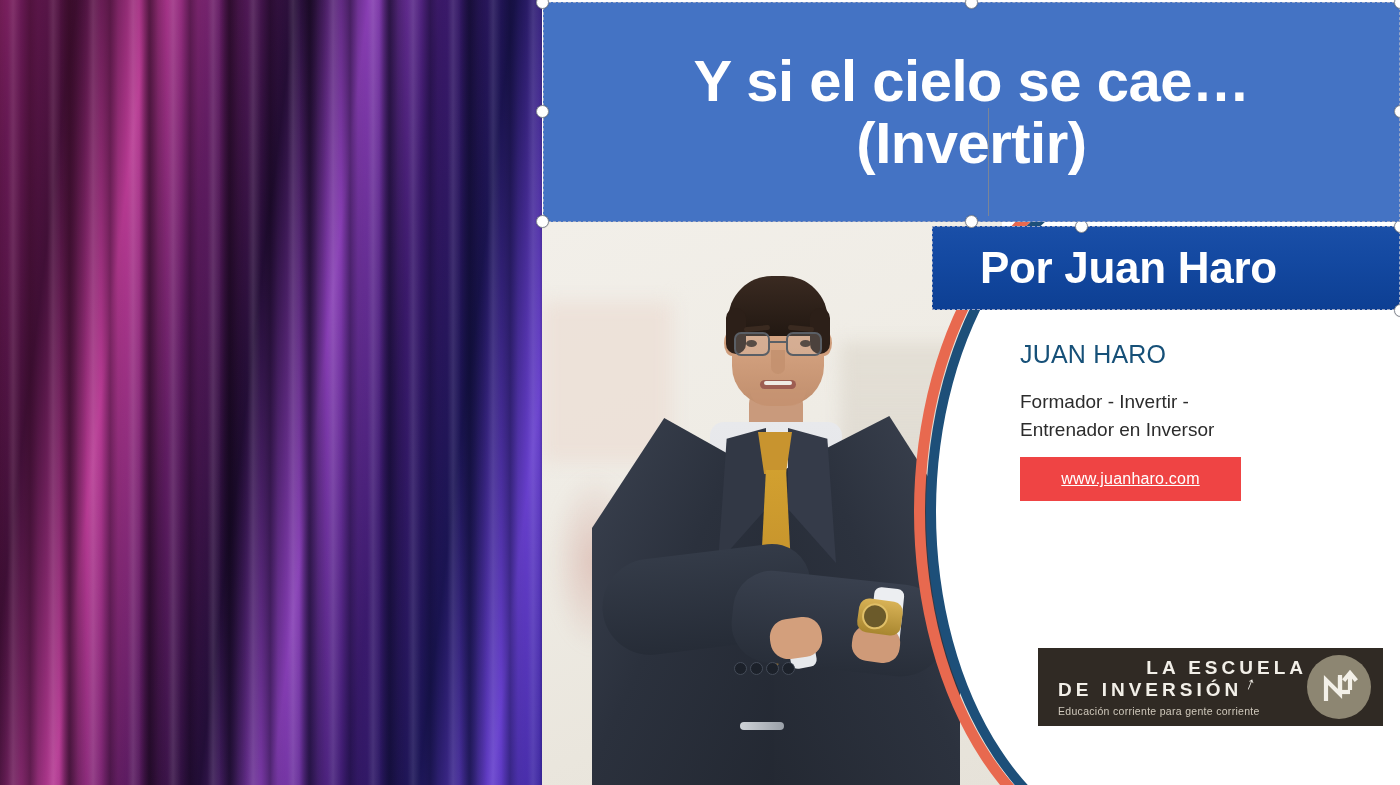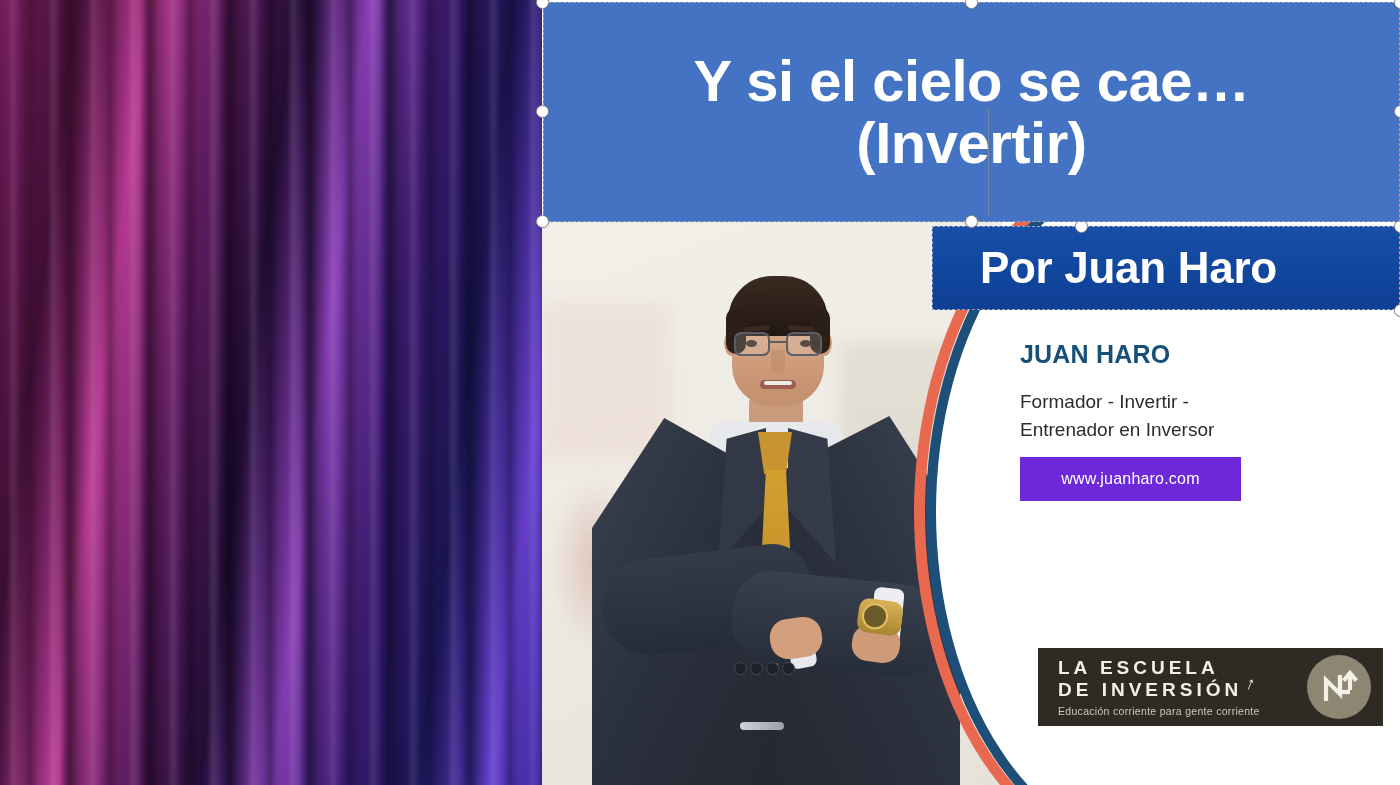--- a/index.html
+++ b/index.html
@@ -137,34 +137,34 @@
 
   
   .curve-wrap{ position:absolute; left:900px; top:222px; width:180px; height:563px; overflow:hidden; pointer-events:none; }
   .curve-coral{ position:absolute; left:14px; top:-60px; width:460px; height:700px;
     border-radius:50%; border:11px solid #e8694f; background:transparent; }
   .curve-navy{ position:absolute; left:26px; top:-56px; width:460px; height:692px;
     border-radius:50%; border:10px solid #1d4f79; background:#ffffff; }
 
   
   .card{ position:absolute; left:1020px; top:340px; width:380px; height:445px; }
-  .card-name{ font-size:25px; font-weight:bold; color:#165078; letter-spacing:0.2px; }
+  .card-name{ font-size:25px; font-weight:normal; color:#165078; letter-spacing:0.2px; }
   .card-role{ margin-top:19px; font-size:19px; line-height:1.45; color:#2c2c2c; font-weight:400; }
   .card-weblabel{ margin-top:38px; font-size:16px; color:#2a6b92; }
   .url-btn{
-    margin-top:14px; width:221px; height:44px; background:#6d28d9;
+    margin-top:14px; width:221px; height:44px; background:#ef4444;
     display:flex; align-items:center; justify-content:center;
-    color:#ffffff; font-size:16px; letter-spacing:.2px; cursor:pointer;
+    color:#ffffff; font-size:16px; letter-spacing:.2px; cursor:pointer;text-decoration:underline;
   }
 
   
   .logo{ position:absolute; left:1038px; top:648px; width:345px; height:78px;
     background:#302a24; display:flex; align-items:center; }
   .logo-text{ padding-left:20px; flex:1; }
-  .logo-l1, .logo-l2{ color:#f2efe8; font-size:19px; font-weight:bold; letter-spacing:4px; line-height:1.12; }
+  .logo-l1, .logo-l2{ color:#f2efe8; font-size:19px; font-weight:bold; letter-spacing:4px; line-height:1.12;text-align:right; }
   .logo-l2{ position:relative; display:inline-block; }
   .logo-arrow{ position:absolute; right:-17px; top:-5px; color:#f2efe8; font-size:18px; font-weight:bold; transform:rotate(22deg); }
   .logo-tag{ margin-top:5px; color:#cfc8bb; font-size:10.5px; letter-spacing:.3px; }
   .logo-mark{ width:64px; height:64px; margin-right:12px; border-radius:50%;
     background:#8d8672; display:flex; align-items:center; justify-content:center; }
 
   
   .title-box{
     position:absolute; left:543px; top:2px; width:857px; height:220px;
     background:#4473c4; color:#ffffff;

